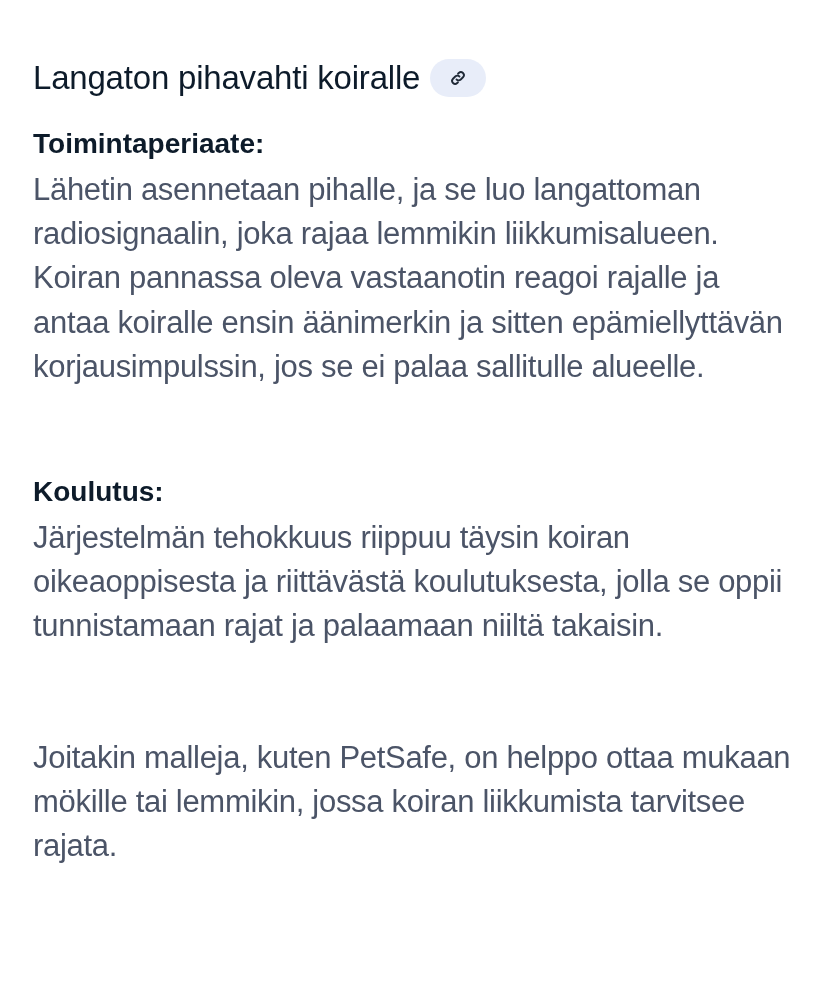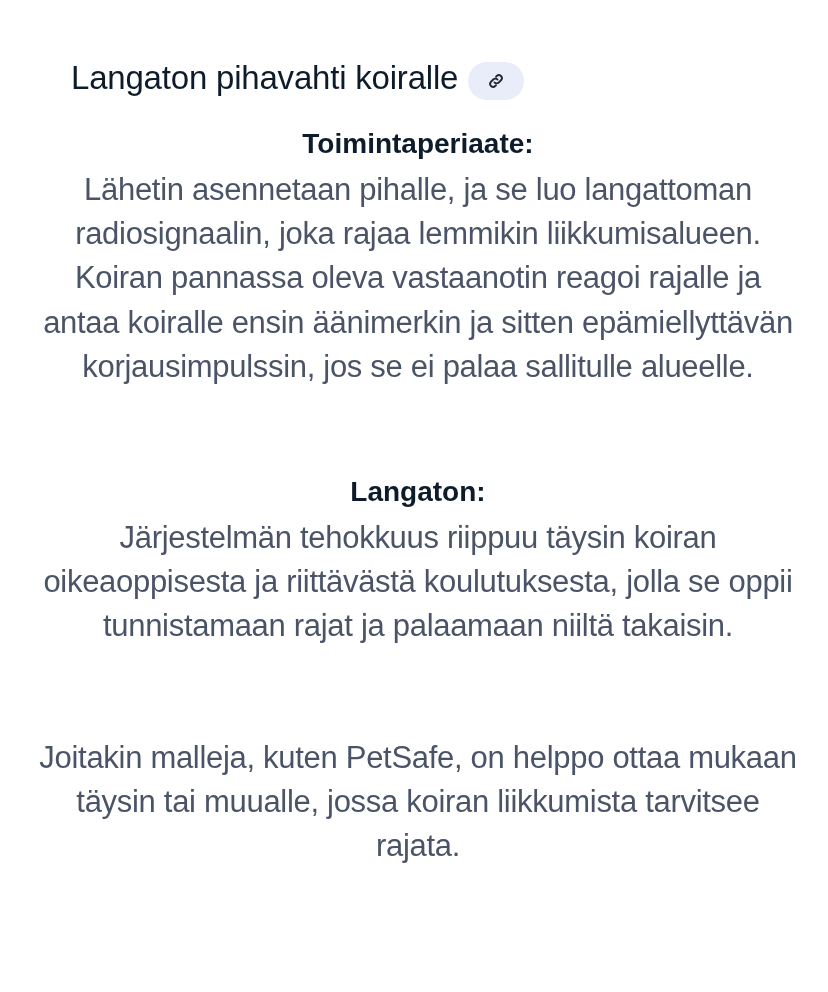--- a/index.html
+++ b/index.html
@@ -1,27 +1,27 @@
 <!DOCTYPE html>
 <html><head>
 <meta charset="utf-8">
 <style>
   html, body { margin:0; padding:0; }
   body {
     width:828px; height:992px; background:#ffffff; overflow:hidden;
     font-family: "Liberation Sans", "DejaVu Sans", sans-serif;
   }
   .page { position:relative; padding:0 33px; }
-  .title-row { position:absolute; left:33px; top:56px; display:flex; align-items:flex-end;margin-left:38px; }
+  .title-row { position:absolute; left:33px; top:56px; display:flex; align-items:center; }
   .title { font-size:33px; color:#0d1b2a; font-weight:normal; letter-spacing:-0.2px; margin:0; line-height:44px; }
   .link-badge {
     margin-left:10px; width:56px; height:38px; border-radius:19px;
     background:#e8edf9; display:flex; align-items:center; justify-content:center;
   }
-  .section { position:absolute; left:33px; width:770px;text-align:center; }
+  .section { position:absolute; left:33px; width:770px; }
   .heading { font-size:28px; font-weight:bold; color:#0d1b2a; line-height:40px; margin:0; }
   .body { font-size:31px; color:#4b5467; line-height:44.2px; margin:4px 0 0 0; letter-spacing:-0.3px; }
 </style>
 </head>
 <body>
 
 <div class="page">
 
   <div class="title-row">
     <h1 class="title">Langaton pihavahti koiralle</h1>
@@ -32,21 +32,21 @@
       </svg>
     </span>
   </div>
 
   <div class="section" style="top:124px;">
     <h2 class="heading">Toimintaperiaate:</h2>
     <p class="body">Lähetin asennetaan pihalle, ja se luo langattoman radiosignaalin, joka rajaa lemmikin liikkumisalueen. Koiran pannassa oleva vastaanotin reagoi rajalle ja antaa koiralle ensin äänimerkin ja sitten epämiellyttävän korjausimpulssin, jos se ei palaa sallitulle alueelle.</p>
   </div>
 
   <div class="section" style="top:472px;">
-    <h2 class="heading">Langaton:</h2>
+    <h2 class="heading">Koulutus:</h2>
     <p class="body">Järjestelmän tehokkuus riippuu täysin koiran oikeaoppisesta ja riittävästä koulutuksesta, jolla se oppii tunnistamaan rajat ja palaamaan niiltä takaisin.</p>
   </div>
 
   <div class="section" style="top:732px;">
-    <p class="body">Joitakin malleja, kuten PetSafe, on helppo ottaa mukaan täysin tai muualle, jossa koiran liikkumista tarvitsee rajata.</p>
+    <p class="body">Joitakin malleja, kuten PetSafe, on helppo ottaa mukaan mökille tai lemmikin, jossa koiran liikkumista tarvitsee rajata.</p>
   </div>
 
 </div>
 
 </body></html>

